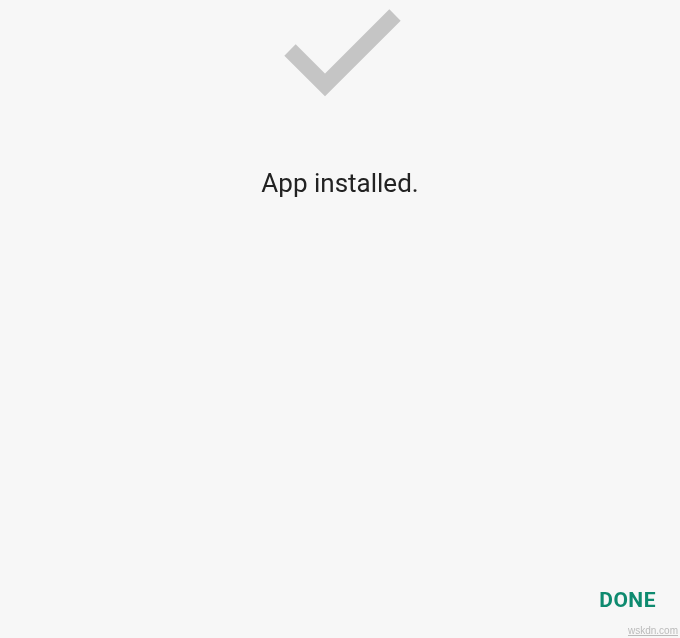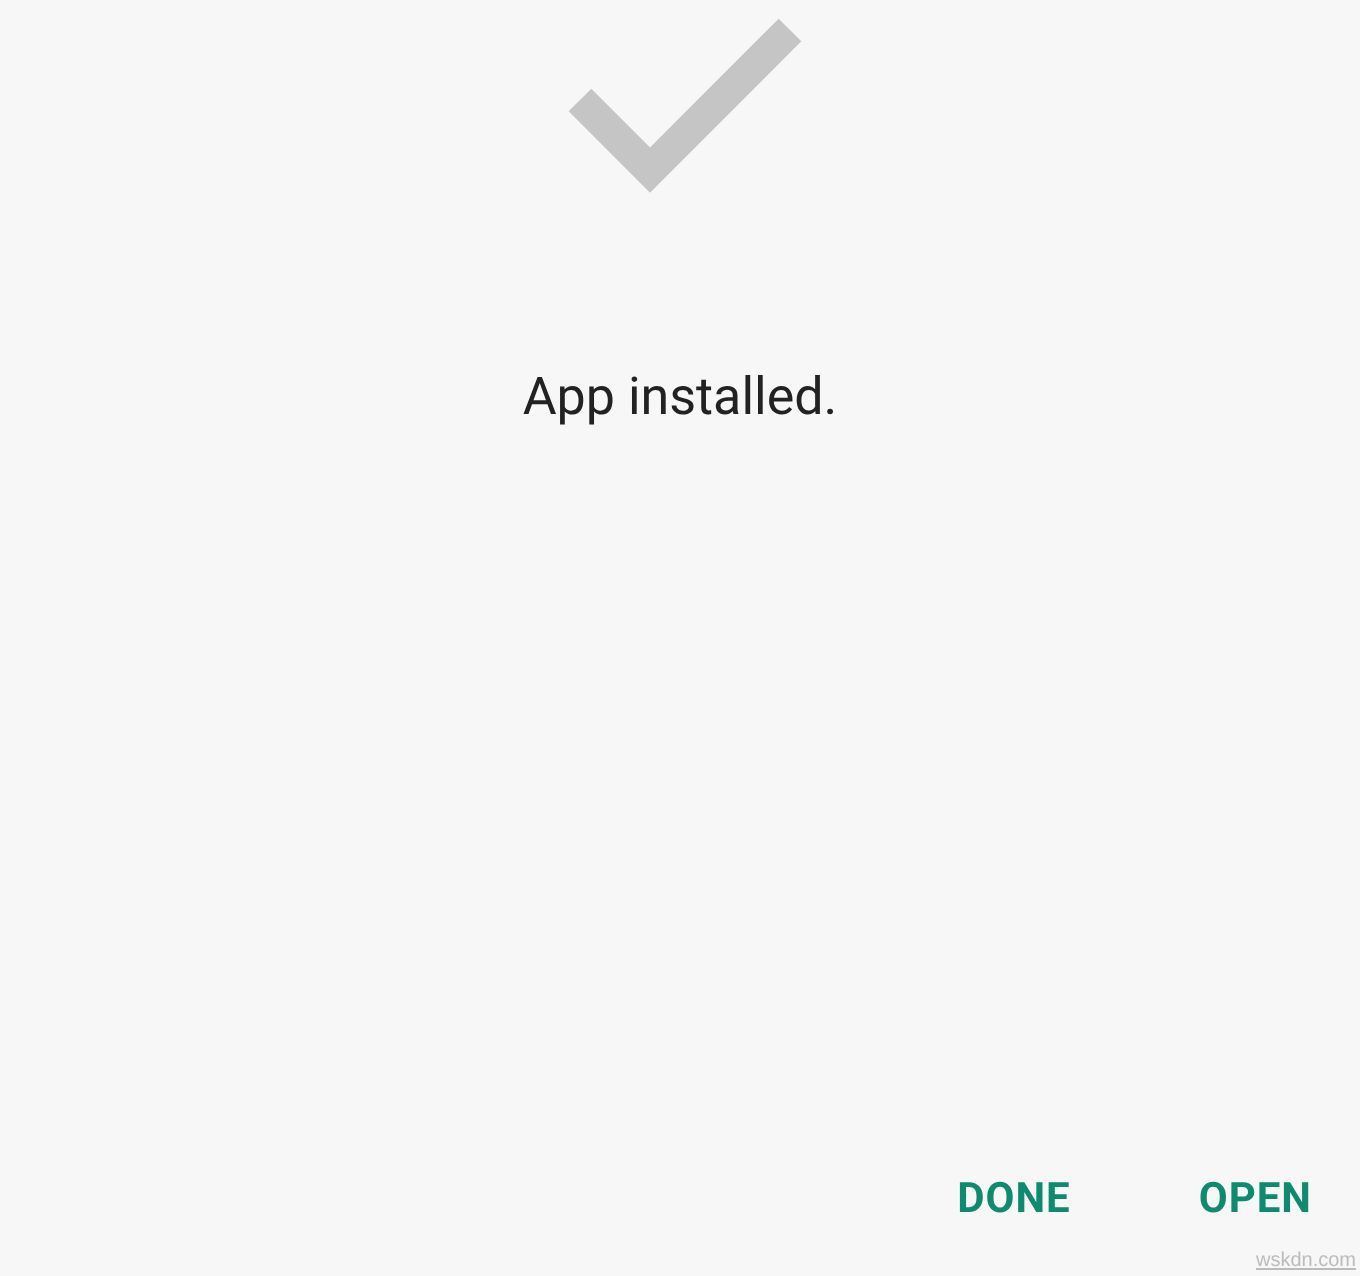--- a/index.html
+++ b/index.html
@@ -24,21 +24,21 @@
     .checkmark-container {
       margin-top: 0;
       display: flex;
       justify-content: center;
     }
     .checkmark-icon {
       width: 140px;
       height: 110px;
     }
     .status-message {
-      margin-top: 74px;
+      margin-top: 58px;
       font-size: 26px;
       color: #222222;
       font-weight: 400;
       text-align: center;
     }
     .button-bar {
       position: absolute;
       bottom: 18px;
       right: 20px;
       display: flex;
@@ -73,16 +73,15 @@
   <div class="checkmark-container">
     <svg class="checkmark-icon" viewBox="0 0 140 110">
       <path d="M 20 50 L 55 85 L 125 15" stroke="#c5c5c5" stroke-width="16" fill="none" stroke-linecap="butt" stroke-linejoin="miter"></path>
     </svg>
   </div>
   <div class="status-message">App installed.</div>
 </div>
 
 <div class="button-bar">
   <button class="action-button">DONE</button>
-  <button class="action-button">OPEN</button>
 </div>
 
 <div class="watermark">wskdn.com</div>
 
 </body></html>

